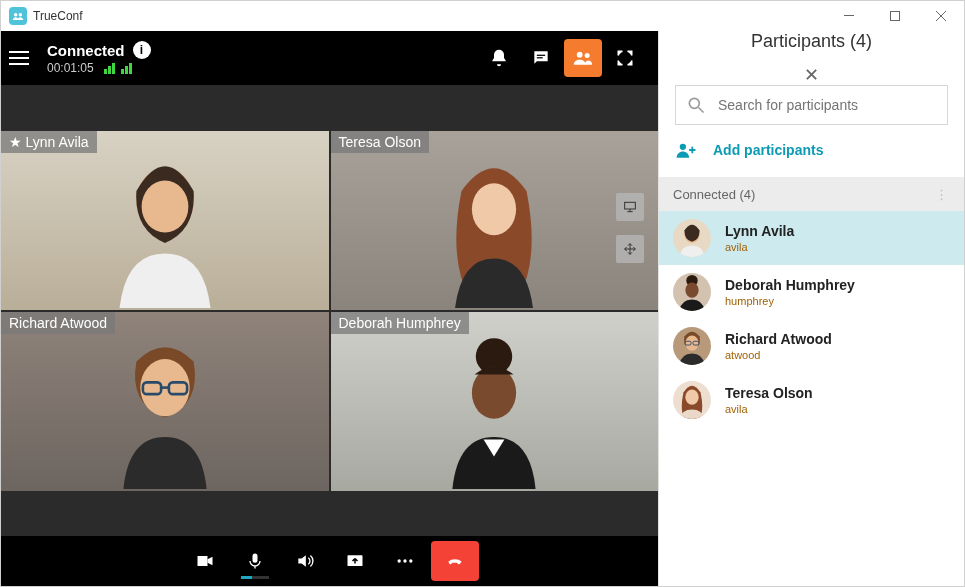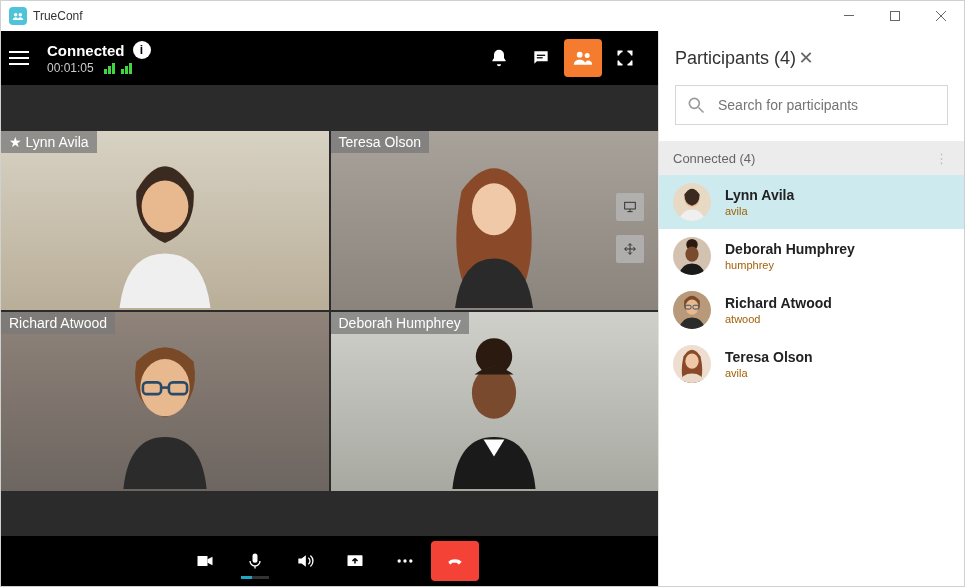--- a/index.html
+++ b/index.html
@@ -53,21 +53,21 @@
   
   .vbottom { height: 50px; background: #000; display: flex; align-items: center; justify-content: center; gap: 2px; }
   .ctrl { width: 48px; height: 40px; display: flex; align-items: center; justify-content: center; color: #fff; cursor: pointer; border-radius: 4px; }
   .ctrl svg { width: 20px; height: 20px; fill: currentColor; }
   .ctrl.mic { position:relative; }
   .mic-level { position:absolute; bottom:2px; left:10px; right:10px; height:3px; background:#333; }
   .mic-level span { display:block; height:100%; width:40%; background:#1ea7c4; }
   .ctrl.hangup { background: #f44336; }
   
   .panel { width: 306px; background: #fff; border-left: 1px solid #e2e2e2; display: flex; flex-direction: column; }
-  .panel-header { height: 54px; display: flex; align-items: center; padding: 0 16px; }
+  .panel-header { height: 54px; display: flex; align-items: center; justify-content: space-between; padding: 0 16px; flex-direction: column; }
   .panel-title { font-size: 18px; color: #333; }
   .panel-close { width: 20px; height: 20px; display:flex; align-items:center; justify-content:center; color:#666; cursor:pointer; font-size:18px;}
   .panel-body { padding: 0 16px; }
   .search-row { height: 40px; border: 1px solid #d6d6d6; display: flex; align-items: center; padding: 12px 10px; gap: 12px; margin-bottom: 16px; }
   .search-row svg { width: 20px; height: 20px; fill: #9a9a9a; }
   .search-row input { border: none; outline: none; flex:1; font-size: 14px; color:#555; }
   .add-row { display: flex; align-items: center; gap: 16px; color: #0d9bb3; font-weight: bold; font-size: 14px; margin-bottom: 18px; cursor:pointer; }
   .add-row svg { width: 22px; height: 18px; fill: #0d9bb3; }
   .section-header { height: 34px; background: #ececec; display: flex; align-items: center; justify-content: space-between; padding: 0 14px; color: #666; font-size: 13px; }
   .dots3 { letter-spacing: 2px; color:#bbb; }
@@ -300,20 +300,28 @@
         <span class="panel-close">✕</span>
       </div>
       <div class="panel-body">
         <div class="search-row">
           <svg viewBox="0 0 24 24">
               <circle cx="10" cy="10" r="6" fill="none" stroke="#9a9a9a" stroke-width="2"></circle>
               <line x1="15" y1="15" x2="21" y2="21" stroke="#9a9a9a" stroke-width="2"></line>
             </svg>
           <input type="text" placeholder="Search for participants" style="">
         </div>
+        <div class="add-row">
+          <svg viewBox="0 0 28 20">
+              <circle cx="10" cy="6" r="4"></circle>
+              <path d="M2 20c0-5 4-8 8-8s8 3 8 8"></path>
+              <path d="M22 6v8M18 10h8" stroke="#0d9bb3" stroke-width="2.3"></path>
+            </svg>
+          <span>Add participants</span>
+        </div>
       </div>
       <div class="section-header">
         <span>Connected (4)</span>
         <span class="dots3">⋮</span>
       </div>
       <div class="plist">
         <div class="pitem selected">
           <div class="pavatar av1">
             <span class="star">★</span>
             <svg width="38" height="38" viewBox="0 0 40 40">

